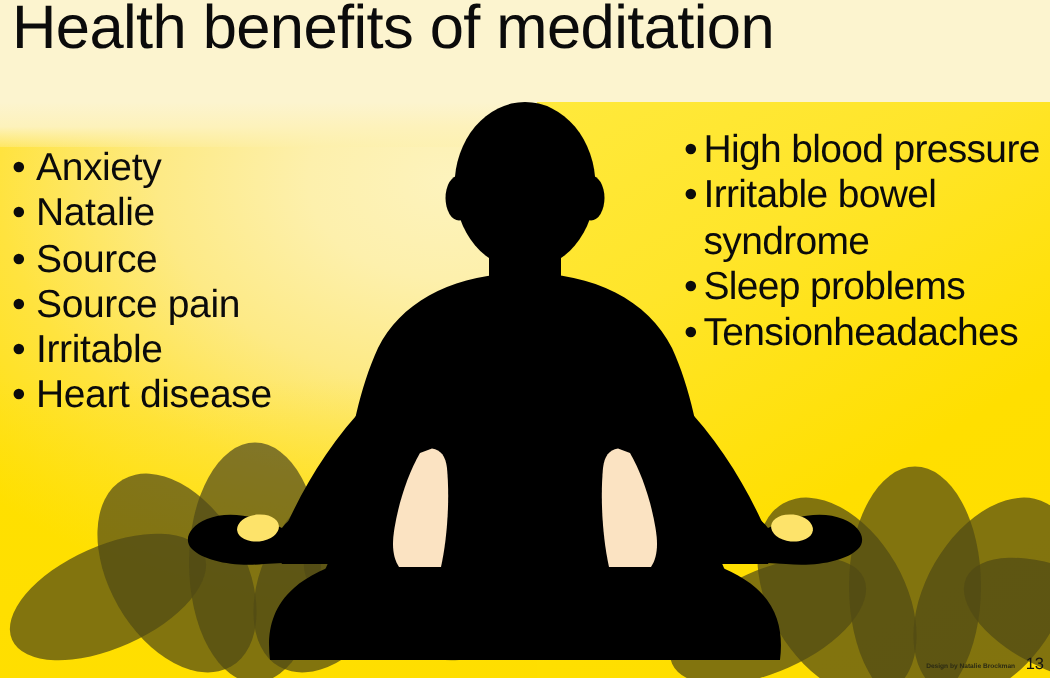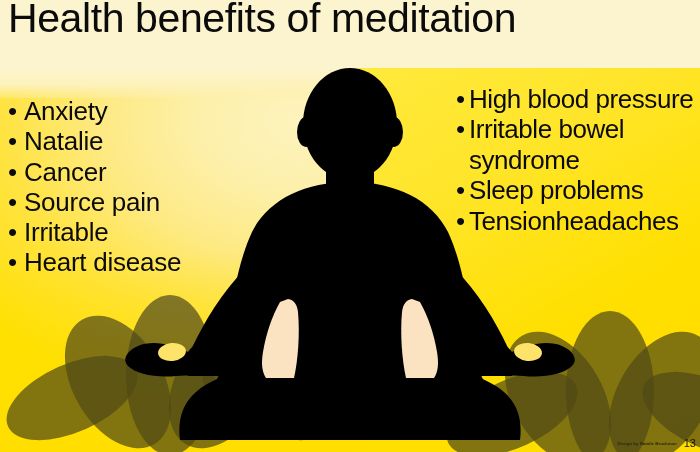--- a/index.html
+++ b/index.html
@@ -291,21 +291,21 @@
     <li>
       <span class="dot">•</span>
       <span class="txt">Anxiety</span>
     </li>
     <li>
       <span class="dot">•</span>
       <span class="txt">Natalie</span>
     </li>
     <li>
       <span class="dot">•</span>
-      <span class="txt">Cancer</span>
+      <span class="txt">Source</span>
     </li>
     <li>
       <span class="dot">•</span>
       <span class="txt">Source pain</span>
     </li>
     <li>
       <span class="dot">•</span>
       <span class="txt">Irritable</span>
     </li>
     <li>

